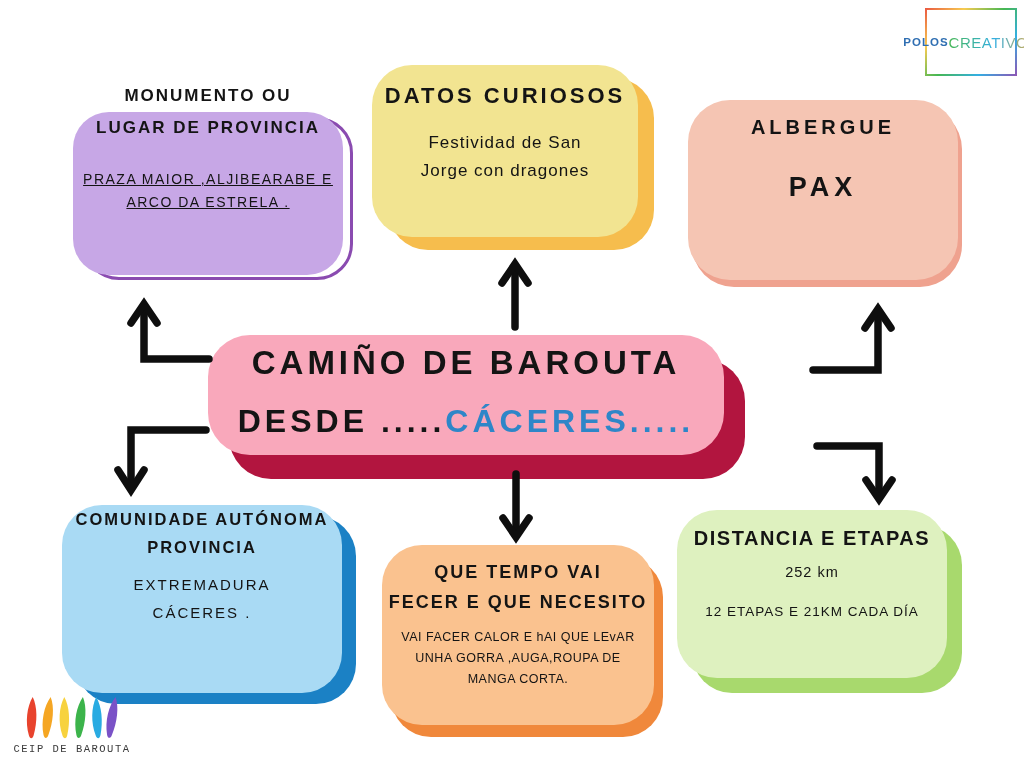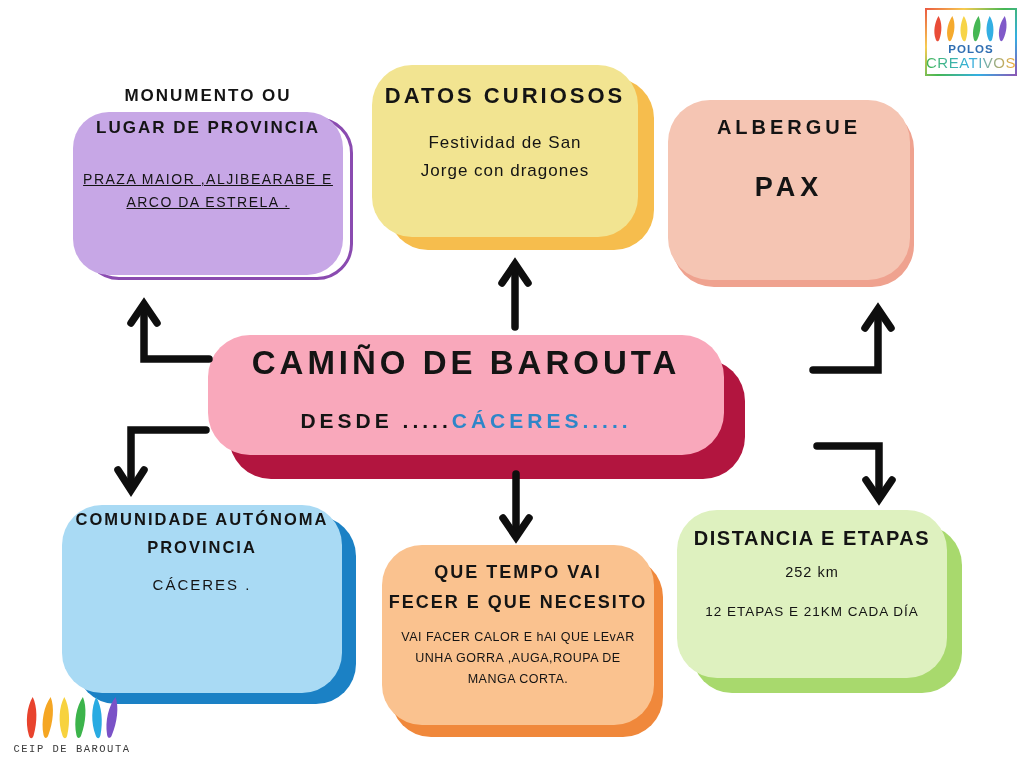--- a/index.html
+++ b/index.html
@@ -47,32 +47,32 @@
 
   
   .node--datos { left:372px; top:65px; width:266px; height:172px;
     --fill:#f2e491; --shadow:#f6bd4d; --radius:40px; --sx:16px; --sy:13px; }
   .node--datos .node-content { top:14px; }
   .node--datos .h-line { font-size:22px; line-height:34px; letter-spacing:3px; }
   .node--datos .b-group { margin-top:16px; }
   .node--datos .b-line { font-size:17px; line-height:28px; letter-spacing:1px; }
 
   
-  .node--albergue { left:668px; top:100px; width:242px; height:180px;
+  .node--albergue { left:688px; top:100px; width:270px; height:180px;
     --fill:#f5c5b3; --shadow:#efa28f; --radius:42px; --sx:4px; --sy:7px; }
   .node--albergue .node-content { top:12px; }
   .node--albergue .h-line { font-size:20px; line-height:30px; letter-spacing:4px; }
   .node--albergue .b-line { margin-top:30px; font-weight:bold; font-size:27px; letter-spacing:5px; }
 
   
   .node--center { left:208px; top:335px; width:516px; height:120px;
     --fill:#f9a8bb; --shadow:#b2153f; --radius:42px; --sx:21px; --sy:24px; }
   .node--center .node-content { top:5px; }
   .node--center .h-line { font-size:33px; line-height:46px; letter-spacing:4px; }
-  .node--center .line2 { margin-top:12px; font-size:21px; }
+  .node--center .line2 { margin-top:12px; font-size:32px; }
   .node--center .hl { color:#2e86c8; }
 
   
   .node--comunidade { left:62px; top:505px; width:280px; height:188px;
     --fill:#a9daf4; --shadow:#1b81c5; --radius:40px; --sx:14px; --sy:11px; }
   .node--comunidade .node-content { top:0; }
   .node--comunidade .h-line { font-size:16.5px; line-height:28px; }
   .node--comunidade .b-group { margin-top:10px; }
   .node--comunidade .b-line { font-size:15px; line-height:28px; letter-spacing:2px; }
 
@@ -95,21 +95,21 @@
   
   .arrows { position:absolute; inset:0; z-index:3; pointer-events:none; }
   .arrows path { fill:none; stroke:#0e0e0e; stroke-width:7.5; stroke-linecap:round; }
 
   
   .polos-logo { position:absolute; left:925px; top:8px; width:92px; height:68px;
     padding:2px; z-index:4;
     background:linear-gradient(135deg,#e94f37,#f7c948,#3cb44b,#29abe2,#8a4bb0);
     opacity:0.95; }
   .polos-inner { width:100%; height:100%; background:#ffffff;
-    display:flex; flex-direction:column; align-items:center; justify-content:center; }
+    display:flex; align-items:center; justify-content:center; }
   .polos-line1 { font-size:11.5px; font-weight:bold; color:#2467ae; letter-spacing:1px; line-height:13px; }
   .polos-line2 { font-size:15px; font-weight:normal; letter-spacing:0.5px; line-height:13px;
     background:linear-gradient(90deg,#3cb44b,#29abe2,#f5a623);
     -webkit-background-clip:text; background-clip:text; color:transparent; }
 
   
   .ceip-logo { position:absolute; left:12px; top:695px; width:120px; height:70px;
     display:flex; flex-direction:column; align-items:center; z-index:4; }
   .ceip-label { font-size:10.5px; letter-spacing:1.5px; color:#3a3a3a; margin-top:2px;
     font-family:"Liberation Mono","DejaVu Sans Mono",monospace; }
@@ -189,20 +189,21 @@
     </div>
   </div>
 
   <div class="node node--comunidade">
     <div class="node-shadow"></div>
     <div class="node-fill"></div>
     <div class="node-content">
       <div class="h-line">COMUNIDADE AUTÓNOMA</div>
       <div class="h-line">PROVINCIA</div>
       <div class="b-group">
+        <div class="b-line">EXTREMADURA</div>
         <div class="b-line">CÁCERES .</div>
       </div>
     </div>
   </div>
 
   <div class="node node--tempo">
     <div class="node-shadow"></div>
     <div class="node-fill"></div>
     <div class="node-content">
       <div class="h-line">QUE TEMPO VAI</div>

